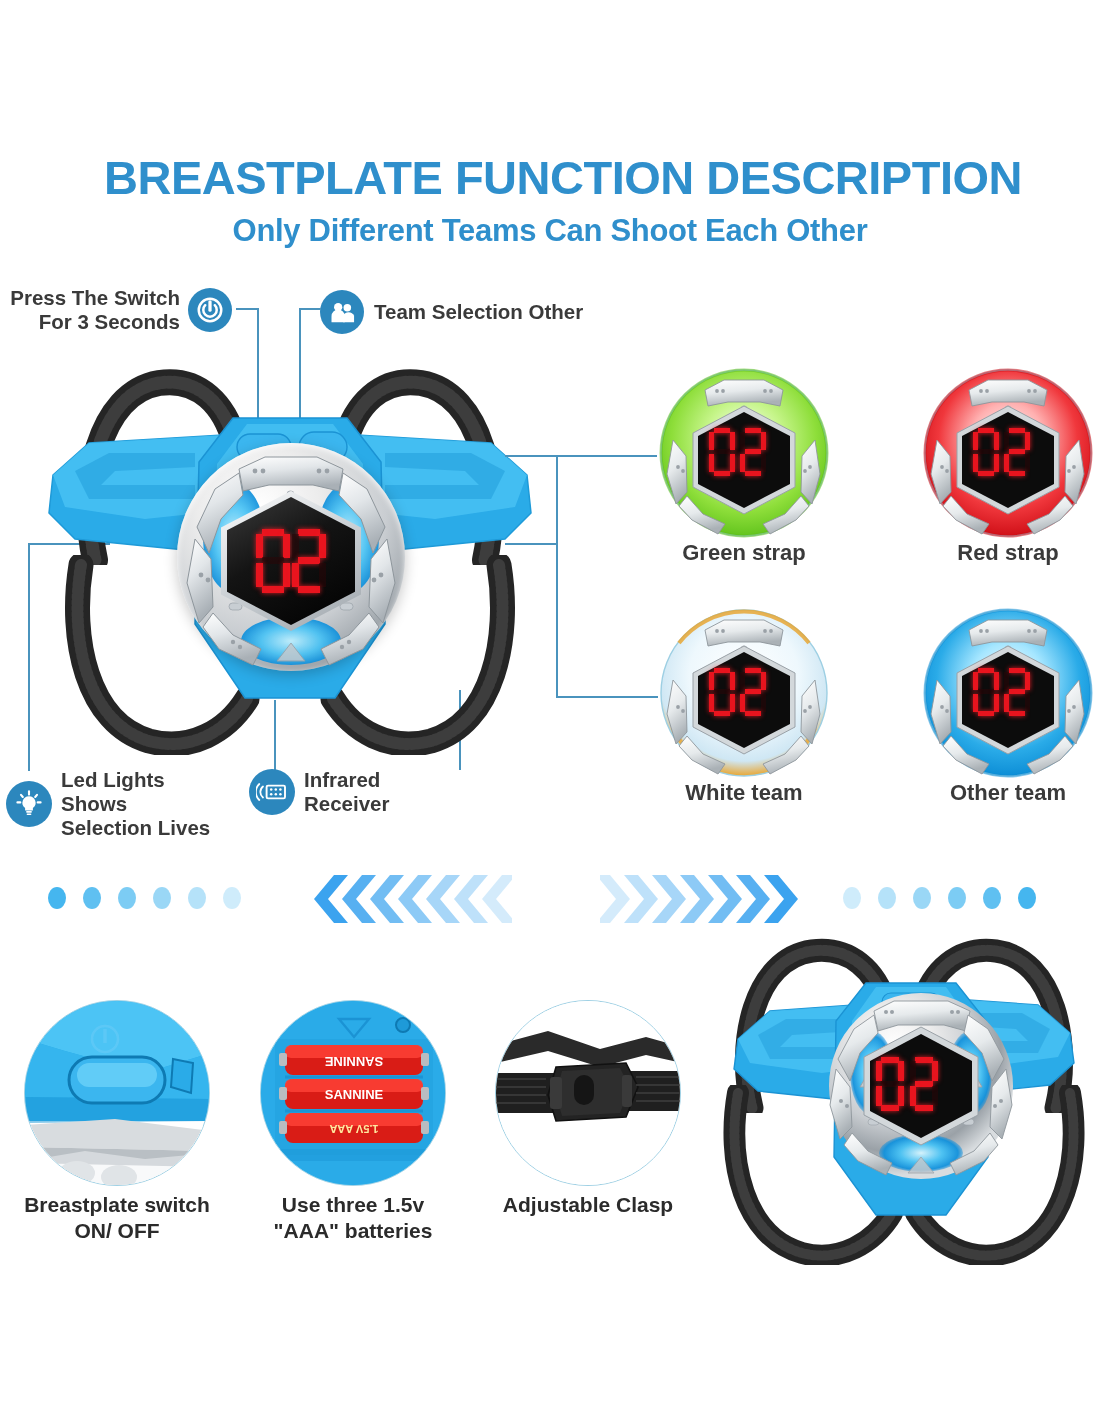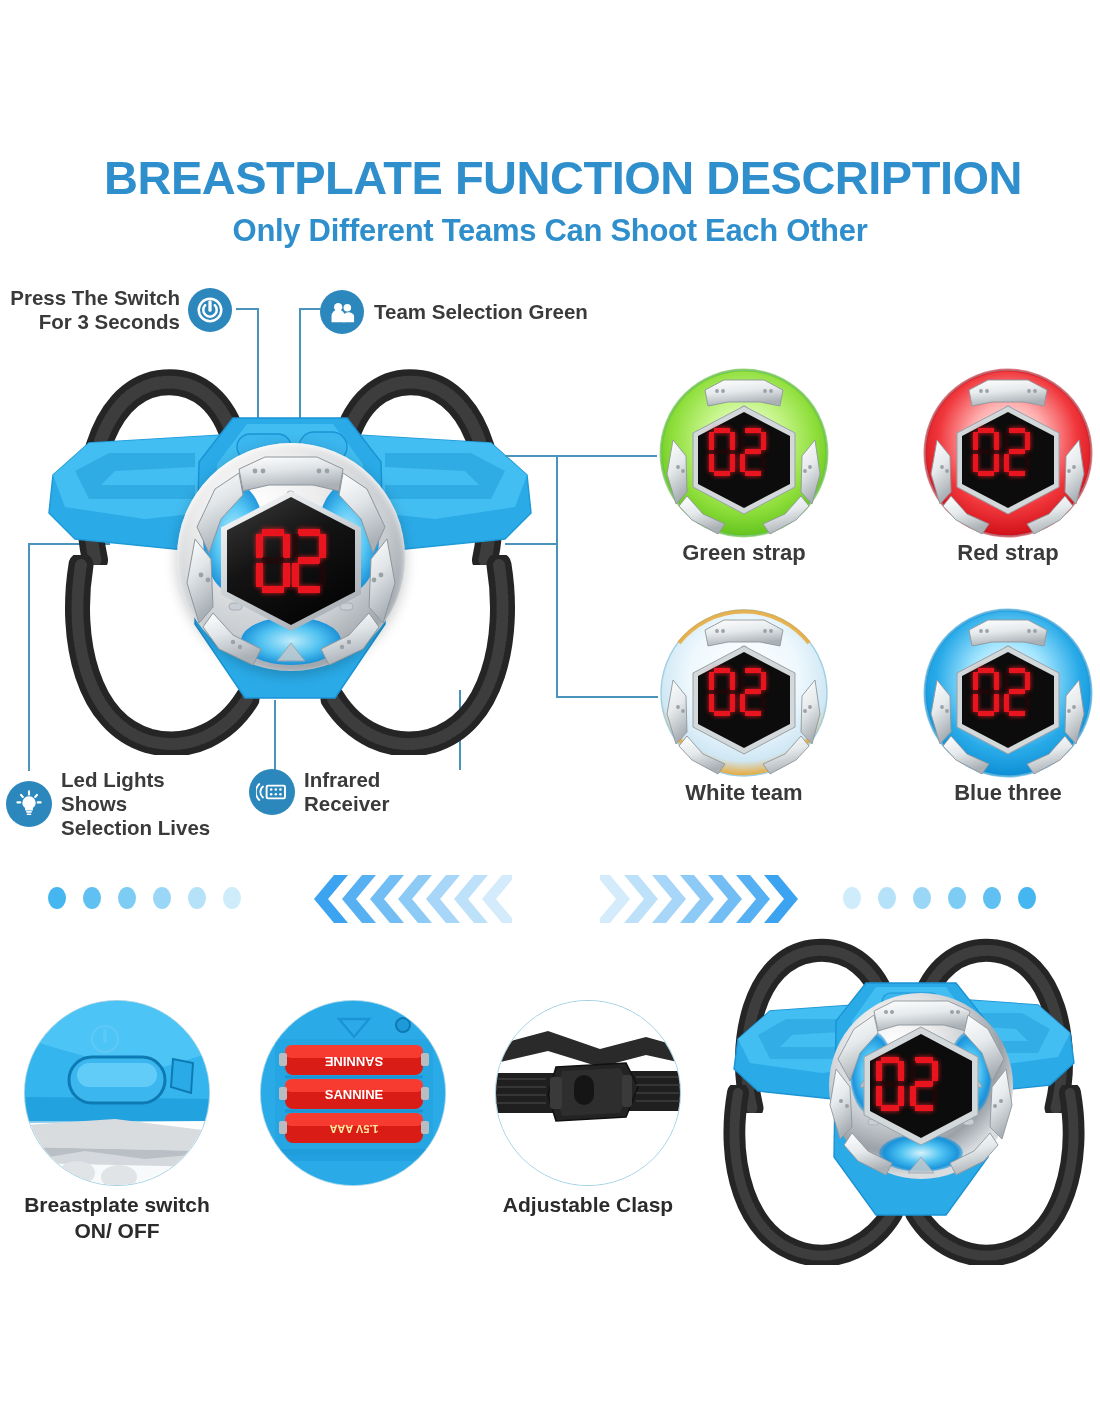--- a/index.html
+++ b/index.html
@@ -131,21 +131,21 @@
 
   <div class="callout" style="left:320px; top:290px;">
     <div class="icon-circle">
       <svg width="27" height="24" viewBox="0 0 28 24">
         <circle cx="9.5" cy="7" r="4.3" fill="#fff"></circle>
         <circle cx="19" cy="7.6" r="3.9" fill="#fff"></circle>
         <path d="M2.6 22.5 v-6.2 a6.9 6.9 0 0 1 13.8 0 v6.2 z" fill="#fff"></path>
         <path d="M14.6 22.5 v-6.6 a6.2 6.2 0 0 1 11.4 0 v6.6 z" fill="#fff"></path>
       </svg>
     </div>
-    <div class="ctext" style="margin-left:10px;">Team Selection Green</div>
+    <div class="ctext" style="margin-left:10px;">Team Selection Other</div>
   </div>
 
   <div class="line lh" style="left:299px; top:308px; width:22px;"></div>
   <div class="line lv" style="left:299px; top:308px; height:140px;"></div>
 
   <div class="line lv" style="left:28px; top:755px; height:16px;"></div>
   <div class="callout" style="left:6px; top:768px;">
     <div class="icon-circle" style="flex:0 0 46px;width:46px;height:46px;">
       <svg width="30" height="30" viewBox="0 0 30 30">
         <g stroke="#fff" stroke-width="2.1" stroke-linecap="round">
@@ -615,21 +615,21 @@
             <i class="off" style="left:0;top:4px;width:5px;height:18px;"></i>
           <i style="right:0;top:4px;width:5px;height:18px;"></i>
             <i style="left:5px;top:21px;width:16px;height:5px;"></i>
           <i style="left:0;top:26px;width:5px;height:18px;"></i>
             <i class="off" style="right:0;top:26px;width:5px;height:18px;"></i>
           <i style="left:5px;bottom:0;width:16px;height:5px;"></i>
         </div>
       </div>
     </div>
   </div>
-  <div class="badge-label" style="left:923px;top:780px;width:170px;">Blue three</div>
+  <div class="badge-label" style="left:923px;top:780px;width:170px;">Other team</div>
 
   <div class="deco" style="left:48px;top:887px;">
     <span class="dot" style="width:18px;height:22px;background:#45b6ef;opacity:1;margin-right:17px;"></span>
     <span class="dot" style="width:18px;height:22px;background:#45b6ef;opacity:.86;margin-right:17px;"></span>
     <span class="dot" style="width:18px;height:22px;background:#45b6ef;opacity:.70;margin-right:17px;"></span>
     <span class="dot" style="width:18px;height:22px;background:#45b6ef;opacity:.54;margin-right:17px;"></span>
     <span class="dot" style="width:18px;height:22px;background:#45b6ef;opacity:.40;margin-right:17px;"></span>
     <span class="dot" style="width:18px;height:22px;background:#45b6ef;opacity:.26;"></span>
   </div>
 
@@ -726,20 +726,22 @@
         <text x="93" y="130" font-family="Liberation Sans, sans-serif" font-size="11" font-weight="bold" fill="#ffe9a0" text-anchor="middle" transform="rotate(180 93 127)">1.5V AAA</text>
       </g>
 
       <g stroke="#1b93d4" stroke-width="3" opacity=".9">
         <line x1="24" y1="76" x2="162" y2="76"></line>
         <line x1="24" y1="110" x2="162" y2="110"></line>
       </g>
       <rect x="14" y="148" width="158" height="12" rx="4" fill="#1e9ad8" opacity=".6"></rect>
     </svg>
   </div>
+  <div class="detail-label" style="left:223px;top:1192px;width:260px;">Use three 1.5v
+"AAA" batteries</div>
 
   <div class="detail" style="left:495px;top:1000px;width:186px;height:186px;">
     <svg width="186" height="186" viewBox="0 0 186 186">
       <rect x="0" y="0" width="186" height="186" fill="#ffffff"></rect>
 
       <path d="M0 44 L52 30 L104 48 L150 36 L186 46 L186 62 L150 54 L104 66 L52 50 L0 62 Z" fill="#2a2a2a"></path>
 
       <rect x="0" y="72" width="72" height="40" fill="#1f1f1f"></rect>
       <rect x="0" y="72" width="72" height="40" fill="url(#weave)"></rect>
 

